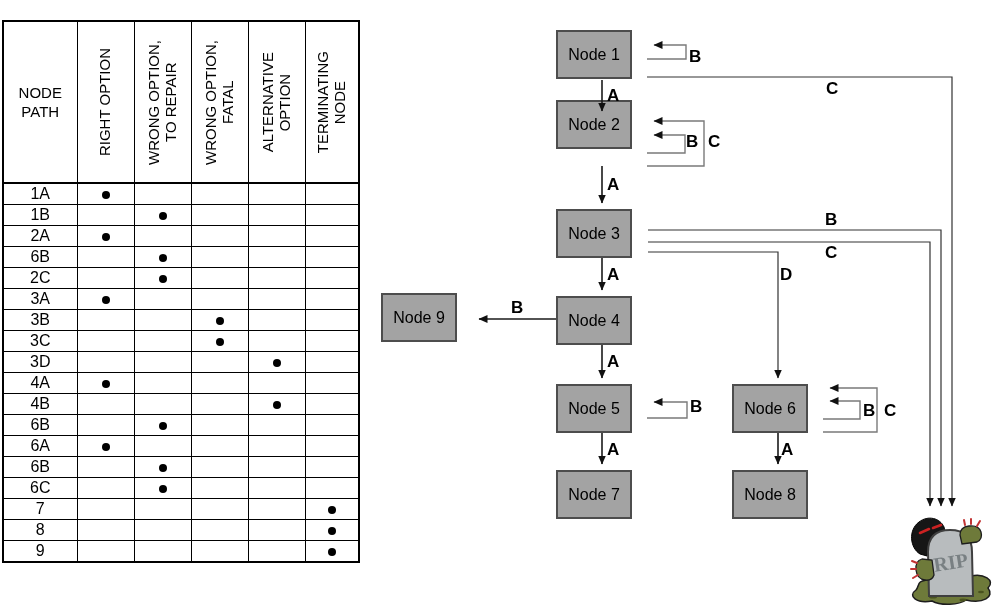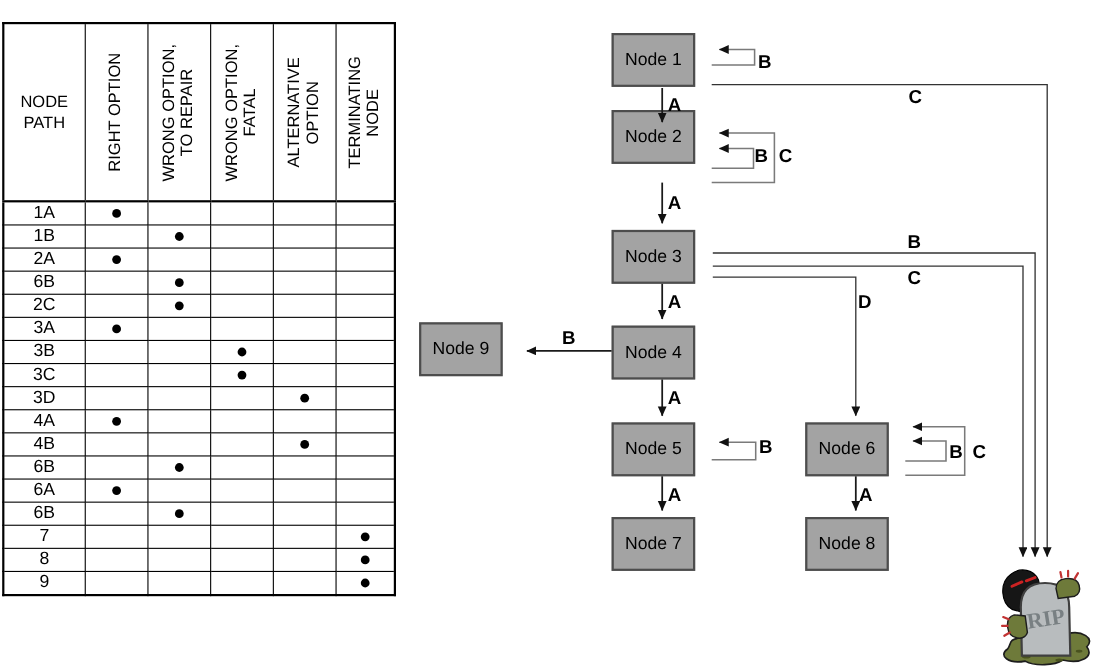--- a/index.html
+++ b/index.html
@@ -185,20 +185,28 @@
       <tr>
         <td>6A</td>
         <td><span class="dot"></span></td>
         <td></td>
         <td></td>
         <td></td>
         <td></td>
       </tr>
       <tr>
         <td>6B</td>
+        <td></td>
+        <td><span class="dot"></span></td>
+        <td></td>
+        <td></td>
+        <td></td>
+      </tr>
+      <tr>
+        <td>6C</td>
         <td></td>
         <td><span class="dot"></span></td>
         <td></td>
         <td></td>
         <td></td>
       </tr>
       <tr>
         <td>7</td>
         <td></td>
         <td></td>

